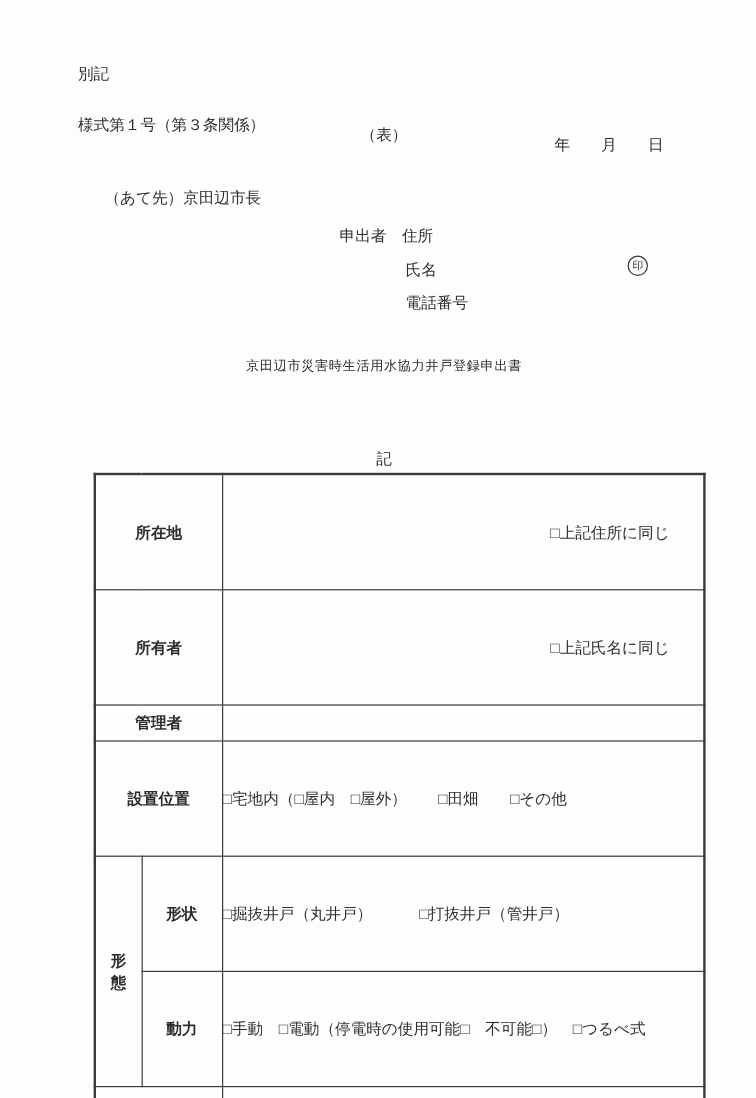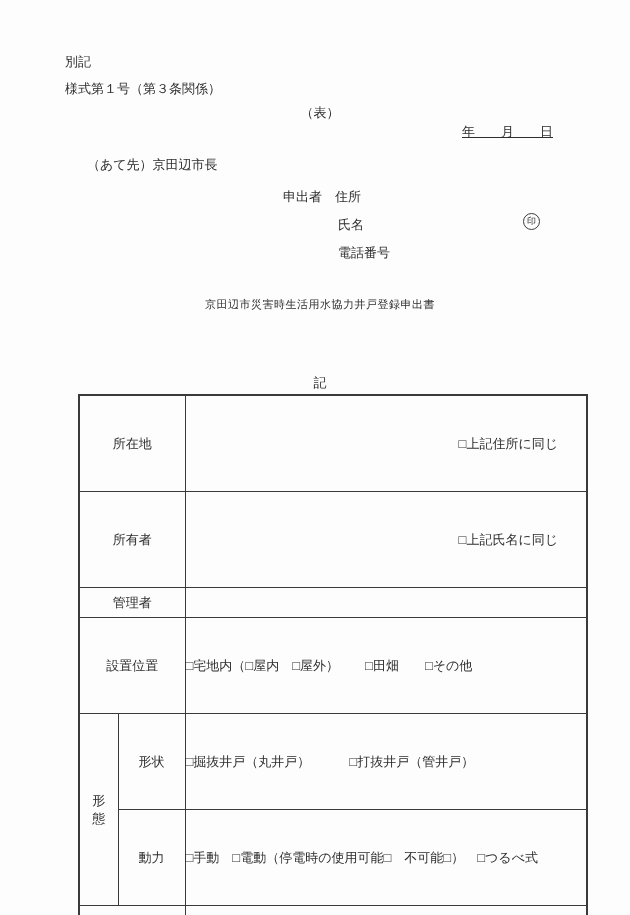--- a/index.html
+++ b/index.html
@@ -8,23 +8,23 @@
     background:#fdfdfd;
     font-family:"Liberation Serif","DejaVu Serif",serif;
     color:#2e2e2e;
     position:relative;
     font-size:13px;
   }
   .page{position:absolute;inset:0;}
   .abs{position:absolute;white-space:pre;}
   .center-line{position:absolute;left:15px;width:610px;text-align:center;white-space:pre;}
   .margin-note{left:65px;top:53px;}
-  .form-number{left:65px;top:80px;}
+  .form-number{left:65px;top:95px;}
   .sheet-side{top:104px;}
-  .date-line{right:77px;top:123px;text-decoration:underline;}
+  .date-line{right:77px;top:112px;}
   .addressee{left:87px;top:156px;}
   .applicant-line{left:283px;top:188px;text-align:center;}
   .name-label{left:338px;top:216px;}
   .phone-label{left:338px;top:244px;}
   .doc-title{top:297px;font-size:11px;letter-spacing:0.5px;}
   .intro{left:91px;top:343px;}
   .ki{top:374px;}
   .seal{
     position:absolute;left:523px;top:213px;
     width:15px;height:15px;border:1px solid #3a3a3a;border-radius:50%;
@@ -37,21 +37,21 @@
     border-collapse:collapse;
     border:2px solid #3a3a3a;
     table-layout:fixed;
     font-size:13px;
   }
   table.form td{
     border:1px solid #3a3a3a;
     padding:0;
     vertical-align:middle;
   }
-  td.lbl{text-align:center;white-space:pre-line;line-height:18px;}
+  td.lbl{text-align:center;white-space:pre-line;line-height:18px;font-weight:bold;}
   td.val{padding-left:9px;white-space:pre;line-height:19px;}
   td.val .ln{white-space:pre;}
   .note{display:block;text-align:right;padding-right:28px;white-space:pre;}
   tr.r1{height:36px;} tr.r2{height:33px;} tr.r3{height:30px;} tr.r4{height:30px;}
   tr.r5{height:33px;} tr.r6{height:33px;} tr.r7{height:59px;}
 </style>
 </head>
 <body>
 
 <div class="page">

